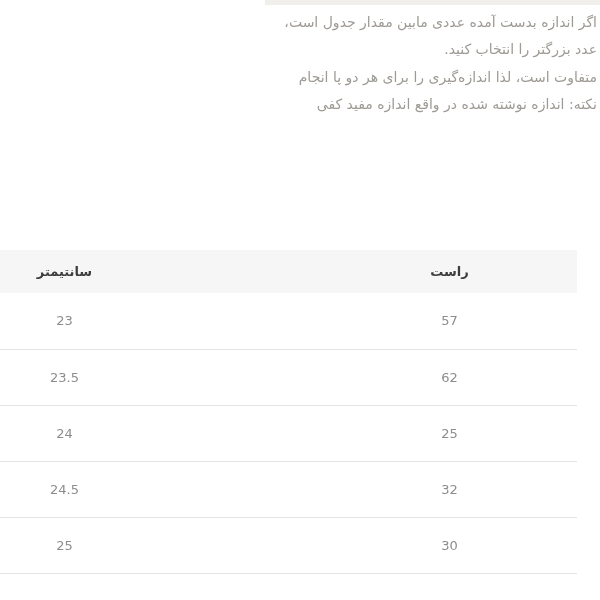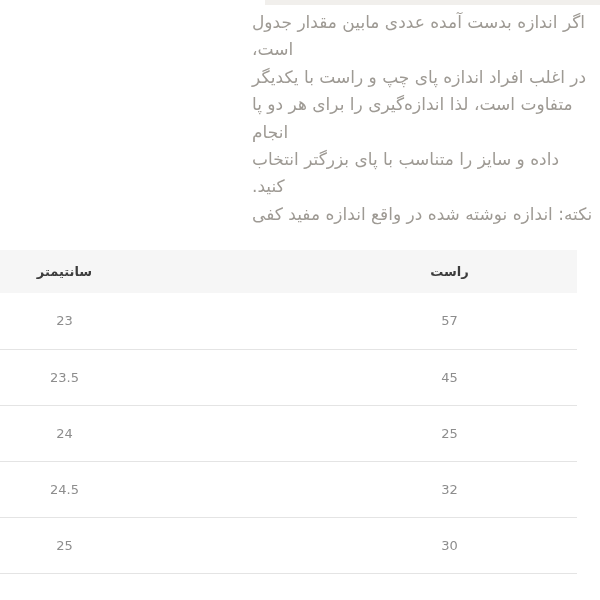--- a/index.html
+++ b/index.html
@@ -15,23 +15,23 @@
     width:600px; height:600px;
     background:#ffffff; overflow:hidden;
   }
   
   .top-remnant {
     position:absolute; top:0; left:265px; right:0; height:5px;
     background:#f1efec;
   }
   .text-block {
     position:absolute; top:9px; right:3px; width:345px;
-    direction:rtl; text-align:left;
+    direction:rtl; text-align:right;
     color:#9e9a94;
-    font-size:17px; line-height:27.4px;
+    font-size:14px; line-height:27.4px;
   }
   .size-table {
     position:absolute; top:250px; left:-193px;
     width:770px;
     border-collapse:collapse;
     direction:rtl;
     table-layout:fixed;
   }
   .size-table col.col-size { width:255px; }
   .size-table col.col-cm   { width:515px; }
@@ -55,44 +55,43 @@
   }
 </style>
 </head>
 <body>
 
 <div class="page">
   <div class="top-remnant"></div>
 
   <div class="text-block">
       <div>اگر اندازه بدست آمده عددی مابین مقدار جدول است،</div>
-      <div>در اغلب افراد اندازه پای چپ و راست با یکدیگر</div>
+      <div>عدد بزرگتر را انتخاب کنید.</div>
       <div>متفاوت است، لذا اندازه‌گیری را برای هر دو پا انجام</div>
-      <div>داده و سایز را متناسب با پای بزرگتر انتخاب کنید.</div>
       <div>نکته: اندازه نوشته شده در واقع اندازه مفید کفی</div>
     </div>
 
   <table class="size-table">
     <colgroup>
       <col class="col-size">
       <col class="col-cm">
     </colgroup>
     <thead>
       <tr>
         <th>راست</th>
         <th>سانتیمتر</th>
       </tr>
     </thead>
     <tbody>
         <tr>
           <td>57</td>
           <td>23</td>
         </tr>
         <tr>
-          <td>45</td>
+          <td>62</td>
           <td>23.5</td>
         </tr>
         <tr>
           <td>25</td>
           <td>24</td>
         </tr>
         <tr>
           <td>32</td>
           <td>24.5</td>
         </tr>

